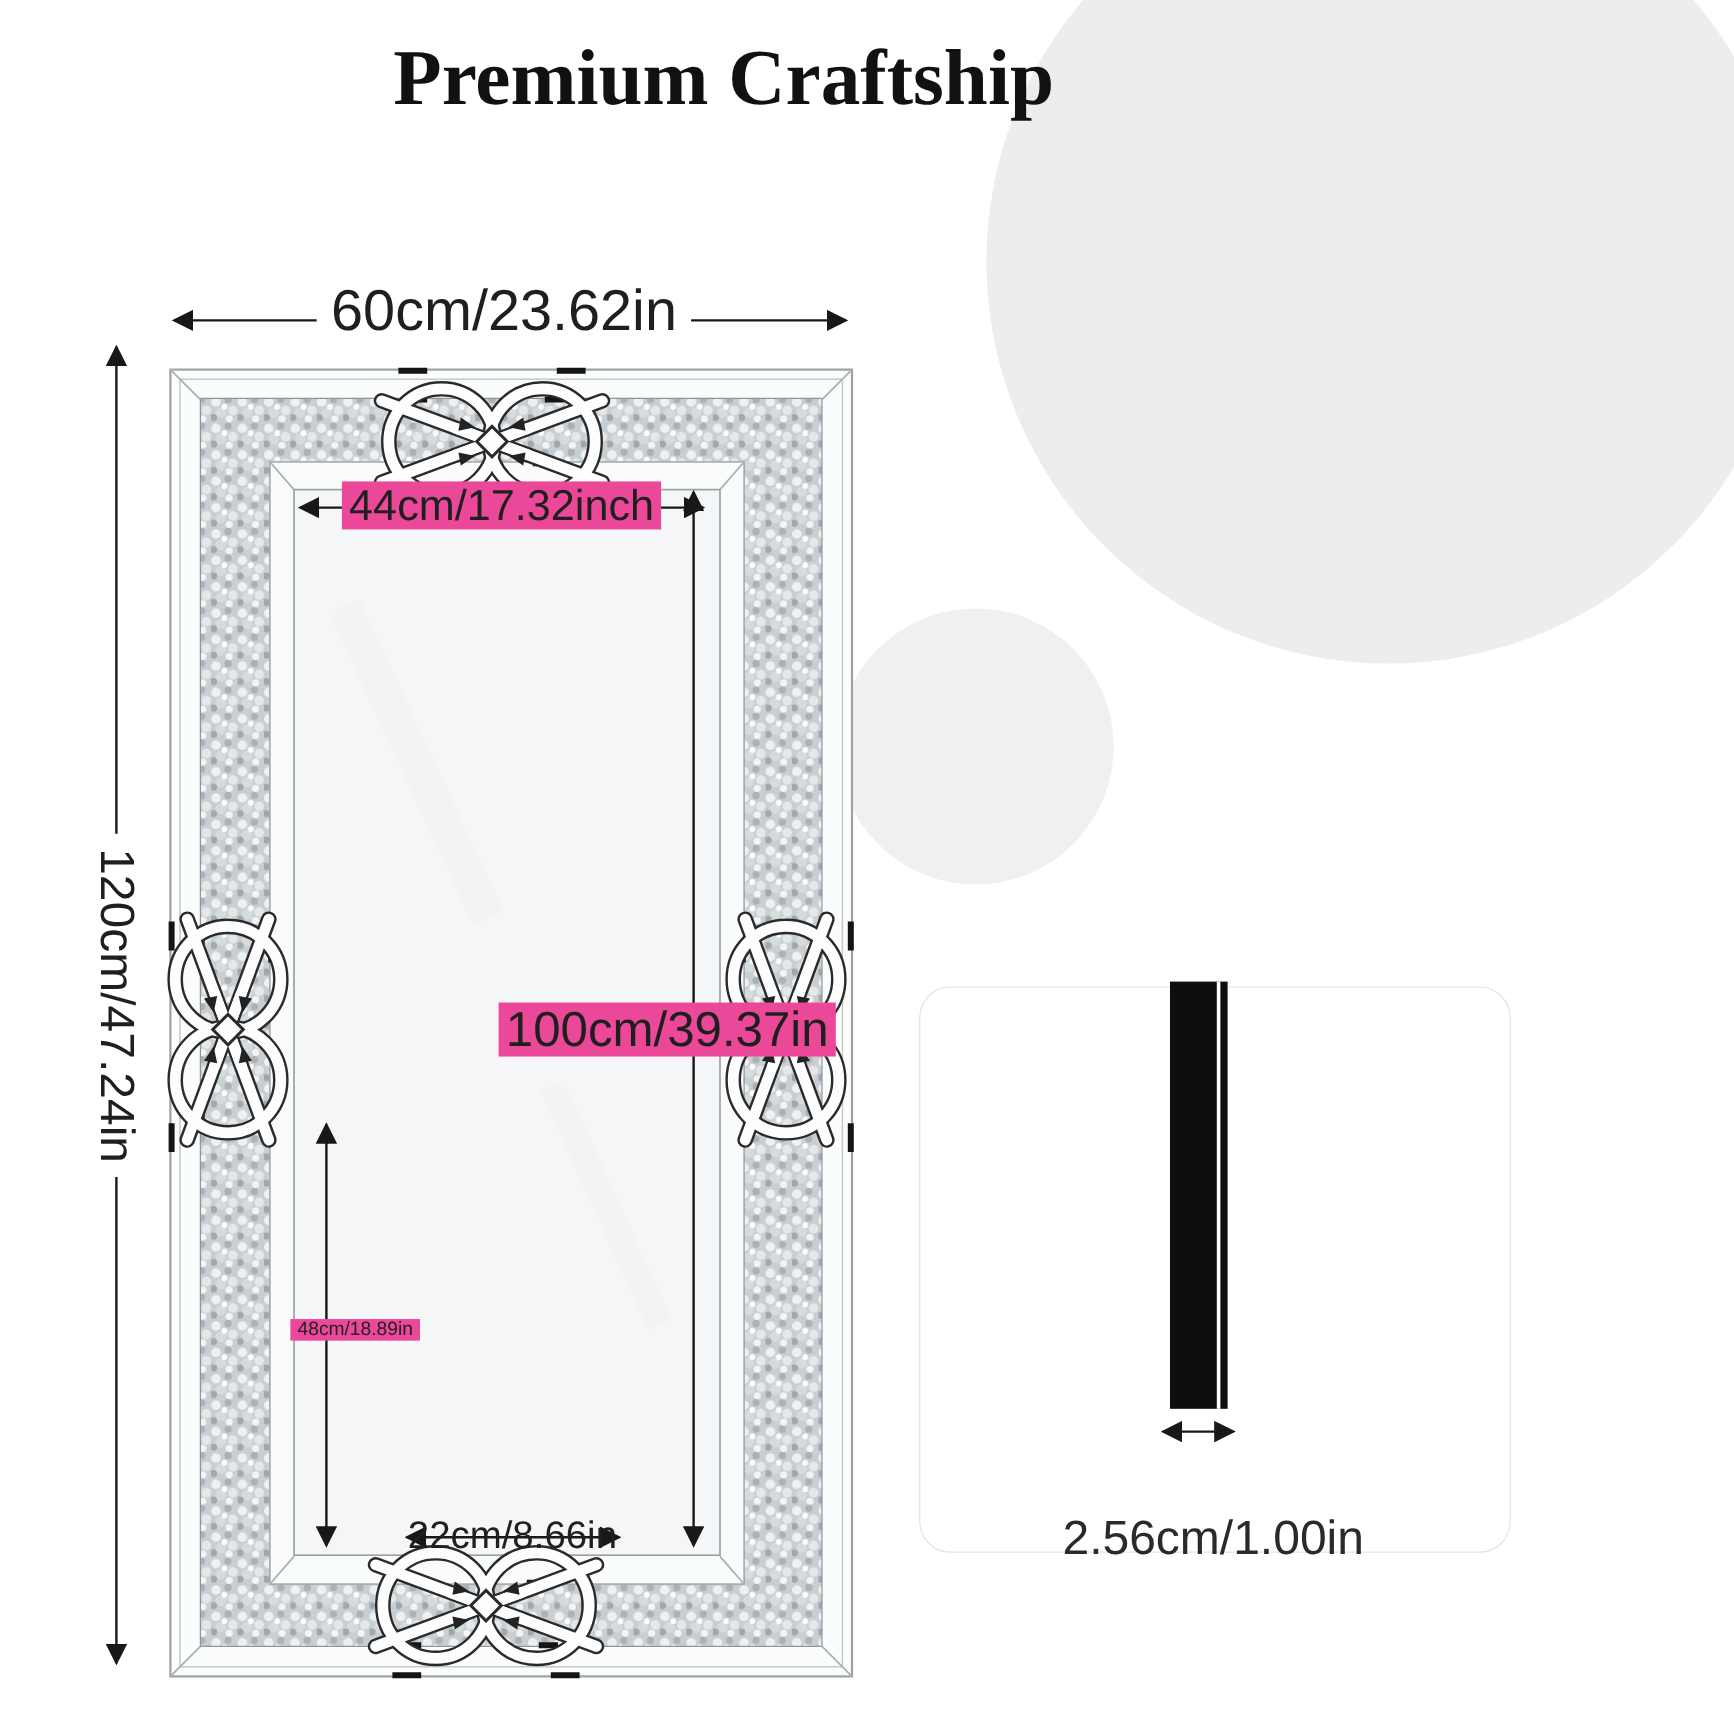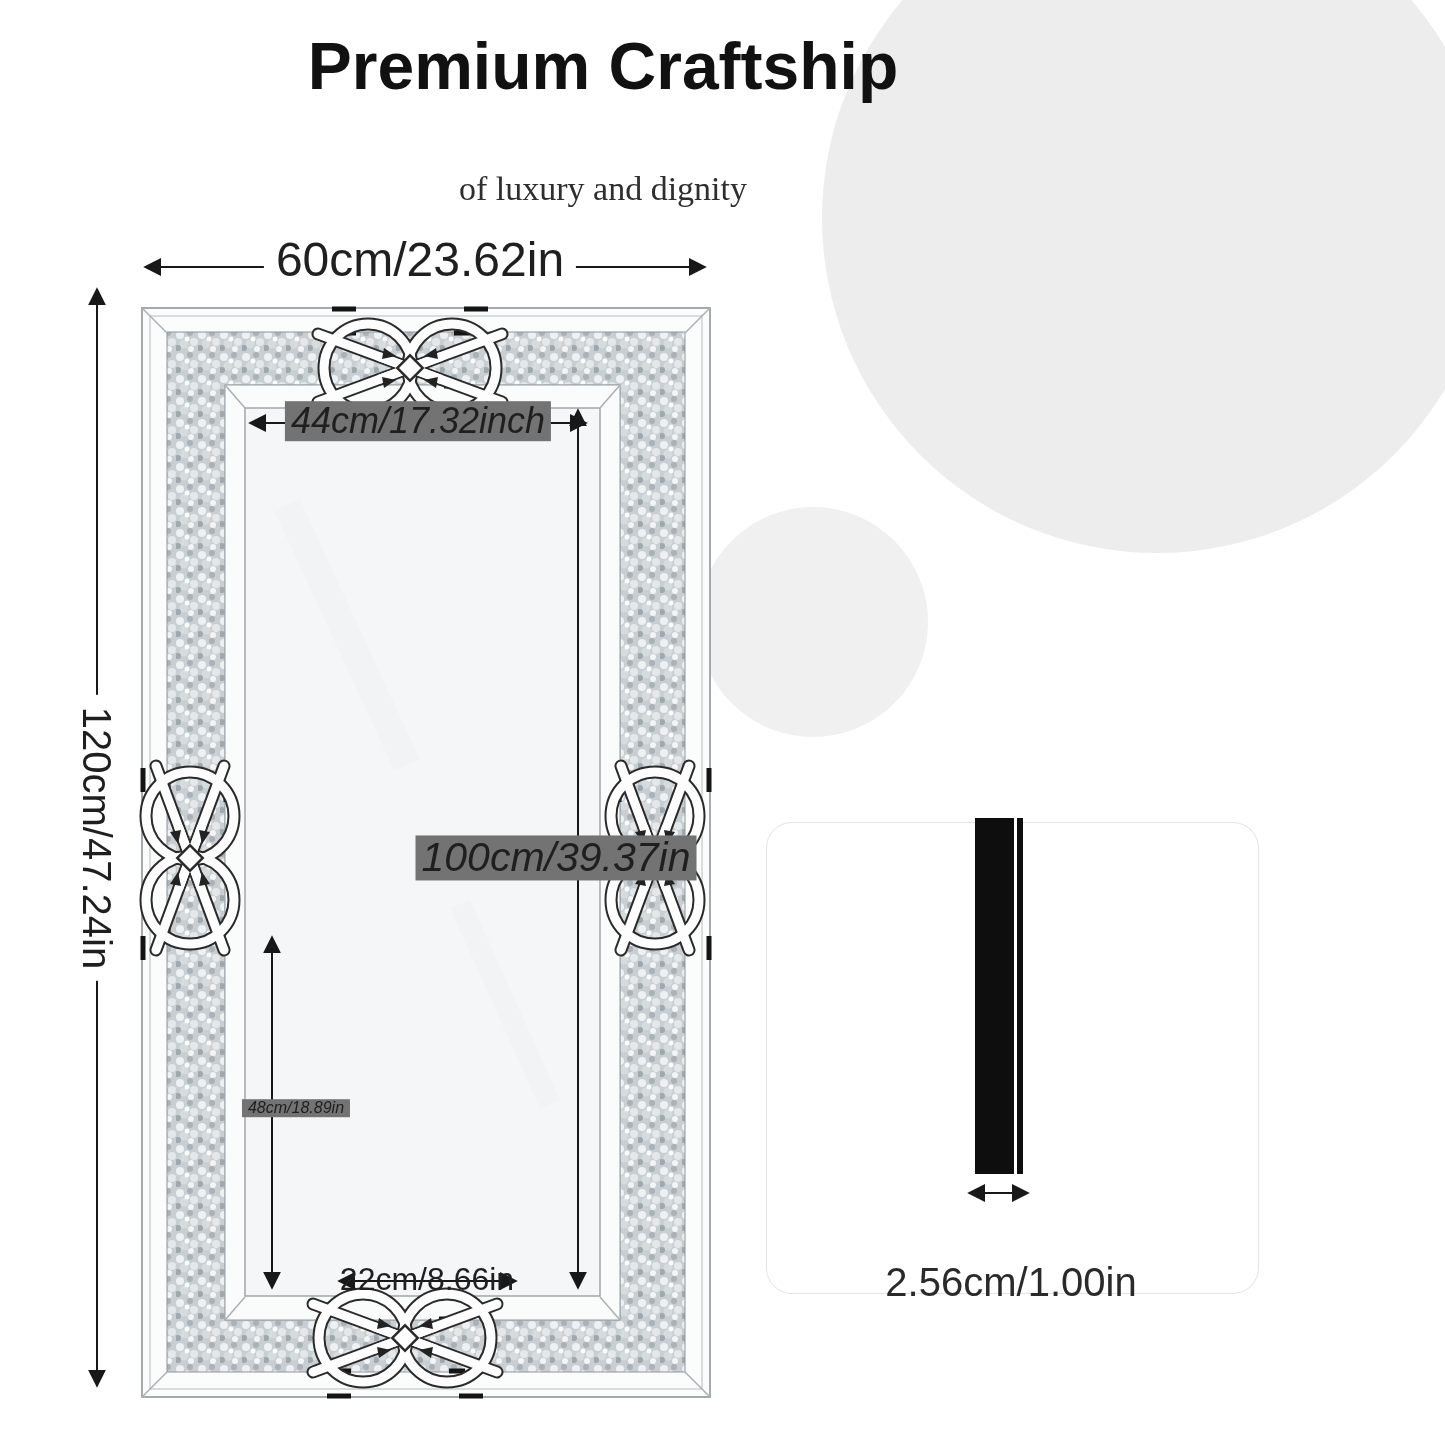--- a/index.html
+++ b/index.html
@@ -3,21 +3,21 @@
 <meta charset="utf-8">
 <style>
   html,body{margin:0;padding:0;background:#ffffff;}
   #stage{position:relative;width:1445px;height:1445px;background:#ffffff;overflow:hidden;
          font-family:"Liberation Sans",sans-serif;}
   .circle{position:absolute;border-radius:50%;z-index:0;}
   #circle-large{left:822px;top:-117px;width:670px;height:670px;background:#ededee;}
   #circle-small{left:698px;top:507px;width:230px;height:230px;background:#f0f0f1;}
 
   #title{position:absolute;left:603px;top:66px;transform:translate(-50%,-50%);
-         font-family:Liberation Sans, sans-serif;font-weight:bold;font-size:66px;color:#111;
+         font-family:Liberation Serif, serif;font-weight:bold;font-size:66px;color:#111;
          margin:0;white-space:nowrap;z-index:3;}
   .subtitle{position:absolute;transform:translate(-50%,-50%);
          font-family:"Liberation Serif",serif;font-size:34px;color:#2e2e2e;
          white-space:nowrap;z-index:3;}
   #subtitle1{left:603px;top:141px;}
   #subtitle2{left:603px;top:189px;}
 
   #thickness-card{position:absolute;left:766px;top:822px;width:491px;height:470px;
          background:#ffffff;border:1.5px solid #e2e3e4;border-radius:26px;z-index:1;}
   #thickness-bar{position:absolute;left:975px;top:818px;width:48px;height:356px;
@@ -27,41 +27,40 @@
   #diagram-svg{position:absolute;left:0;top:0;z-index:2;}
   .frame-line{fill:none;stroke:#aab0b4;stroke-width:1.5;}
   .bevel-line{fill:none;stroke:#c2c7ca;stroke-width:1.2;}
   .dim{stroke:#181818;stroke-width:2;fill:none;}
   .kd{fill:none;stroke:#2a2a2a;stroke-width:13;stroke-linecap:round;}
   .kw{fill:none;stroke:#fdfdfd;stroke-width:9;stroke-linecap:round;}
   .jd{stroke:#141414;stroke-width:5;fill:none;}
 
   .dim-label{position:absolute;transform:translate(-50%,-50%);color:#1f1f1f;
          white-space:nowrap;z-index:3;line-height:1.1;}
-  .bg-mirror{background:#737373;padding:0 6px;font-style:italic;}
+  .bg-mirror{background:#ec4899;padding:0 6px;}
   .bg-white{background:#ffffff;padding:0 12px;}
   .rot90{transform:translate(-50%,-50%) rotate(90deg);}
   #label-overall-width{left:420px;top:260px;font-size:48px;}
   #label-overall-height{left:97px;top:838px;font-size:40px;}
   #label-inner-width{left:418px;top:421px;font-size:36px;}
   #label-inner-height{left:556px;top:858px;font-size:41px;}
   #label-lower-height{left:296px;top:1108px;font-size:16px;}
   #label-bottom-width{left:427px;top:1280px;font-size:32px;}
   #label-thickness{left:1011px;top:1240px;font-size:40px;color:#2a2a2a;margin-top:42px;}
 </style>
 </head>
 <body>
 
 <div id="stage">
 
   <div id="circle-large" class="circle"></div>
   <div id="circle-small" class="circle"></div>
 
   <h1 id="title">Premium Craftship</h1>
-  <div id="subtitle2" class="subtitle">of luxury and dignity</div>
 
   <div id="thickness-card"></div>
   <div id="thickness-bar">
     <div class="stripe"></div>
   </div>
 
   <svg id="diagram-svg" width="1445" height="1445" viewBox="0 0 1445 1445">
     <defs>
       <marker id="ah" viewBox="0 0 10 10" refX="9" refY="5" markerWidth="9" markerHeight="9" orient="auto-start-reverse">
         <path d="M0,0 L10,5 L0,10 z" fill="#181818"></path>

